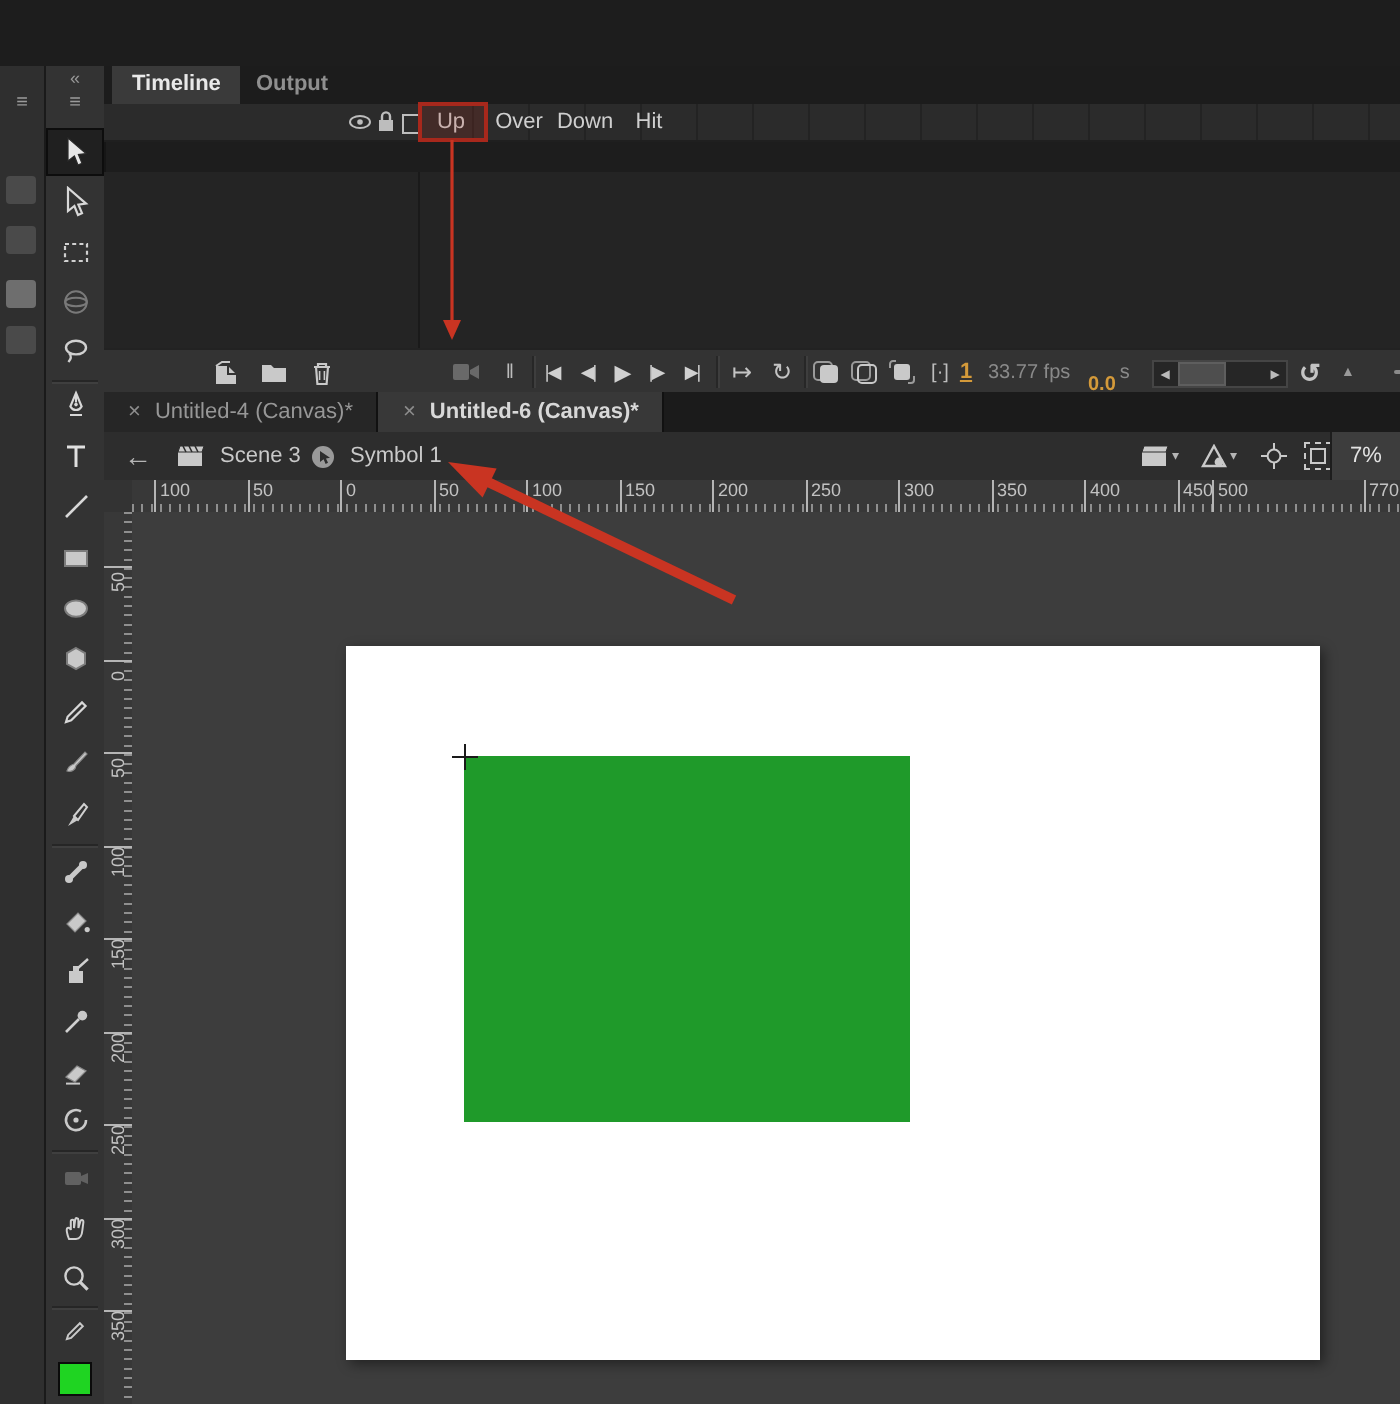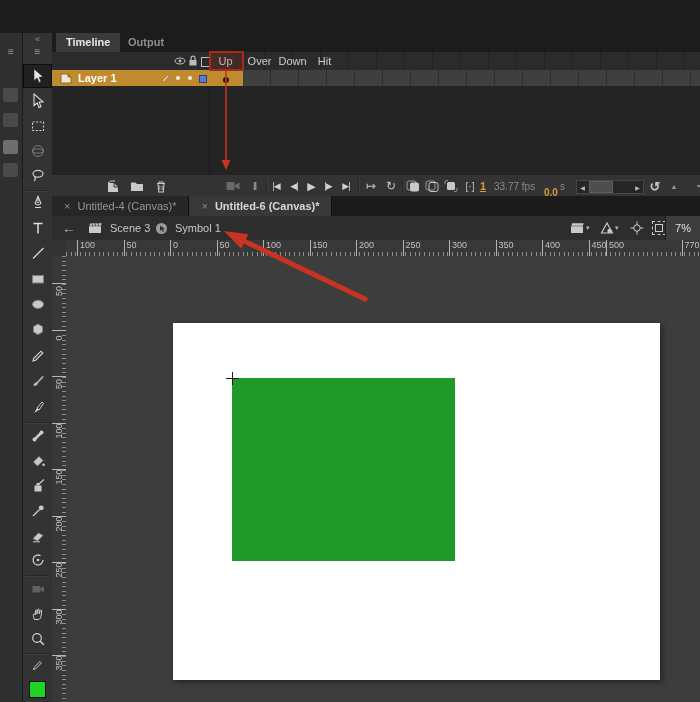--- a/index.html
+++ b/index.html
@@ -259,38 +259,20 @@
       <span class="flabel" style="left:67px;">Down</span>
       <span class="flabel" style="left:99px;">Hit</span>
     </div>
   </div>
 
   <div class="abs" id="tl-tabbar">
     <div class="ptab active" style="left:4px;">Timeline</div>
     <div class="ptab inactive" style="left:66px;">Output</div>
   </div>
 
-  <div class="abs" id="layer-row">
-    <div id="layer-name-area">
-      <svg width="12" height="11" viewBox="0 0 12 11" style="margin-left:8px;">
-          <path d="M1 10 V1 H8 L11 4 V10 Z M8 1 V4 H11" fill="#efe6d2" stroke="#7a5a1d" stroke-width=".8"></path>
-        </svg>
-      <span style="font-size:11px;font-weight:bold;margin-left:6px;">Layer 1</span>
-      <svg width="11" height="11" viewBox="0 0 16 16" style="position:absolute;left:108px;">
-          <path d="M3 13 L3.8 10.4 L11 3.2 L12.8 5 L5.6 12.2 Z" fill="#f2ead7" stroke="#7a5a1d" stroke-width=".8"></path>
-        </svg>
-      <span style="position:absolute;left:124px;top:6px;width:4px;height:4px;border-radius:50%;background:#f4ecd9;"></span>
-      <span style="position:absolute;left:136px;top:6px;width:4px;height:4px;border-radius:50%;background:#f4ecd9;"></span>
-      <span style="position:absolute;left:147px;top:5px;width:6px;height:6px;background:#5b79e3;border:1px solid #30407a;"></span>
-    </div>
-    <div id="kf-cell">
-      <span class="kf-dot"></span>
-    </div>
-    <div id="frame-strip"></div>
-  </div>
 
   <div class="abs" id="tl-body">
       <div class="vline"></div>
     </div>
 
   <div class="abs" id="tl-controls">
     <div class="tc" style="left:52px;width:18px;">
       <svg width="14" height="13" viewBox="0 0 14 13">
           <path d="M2 12 V3 H8 L12 7 V12 Z" fill="#c9c9c9"></path>
           <path d="M8 3 V7 H12" fill="none" stroke="#333"></path>

